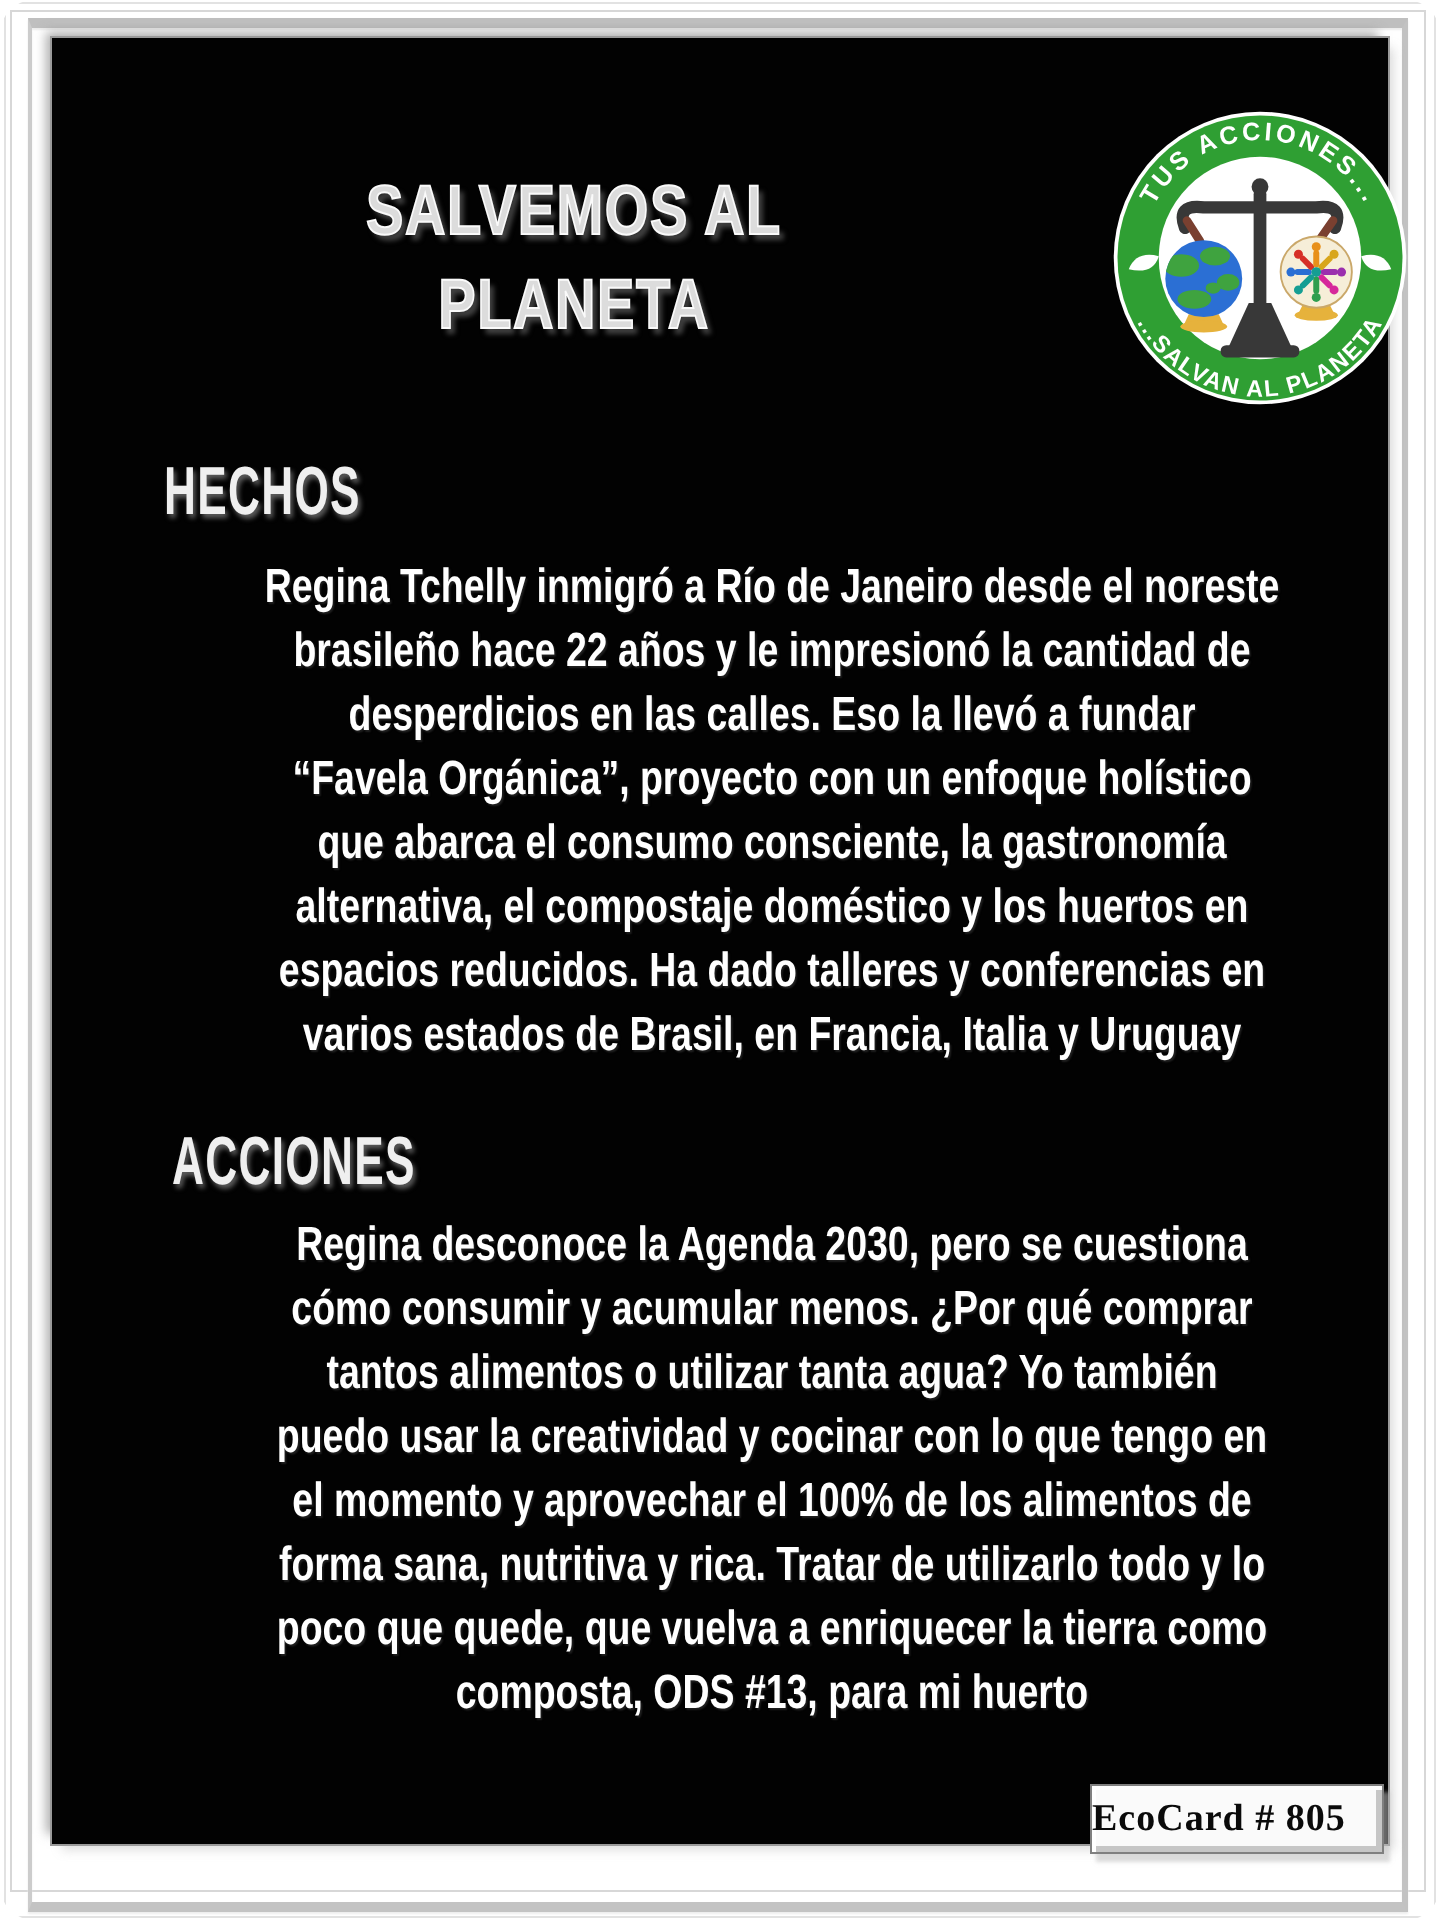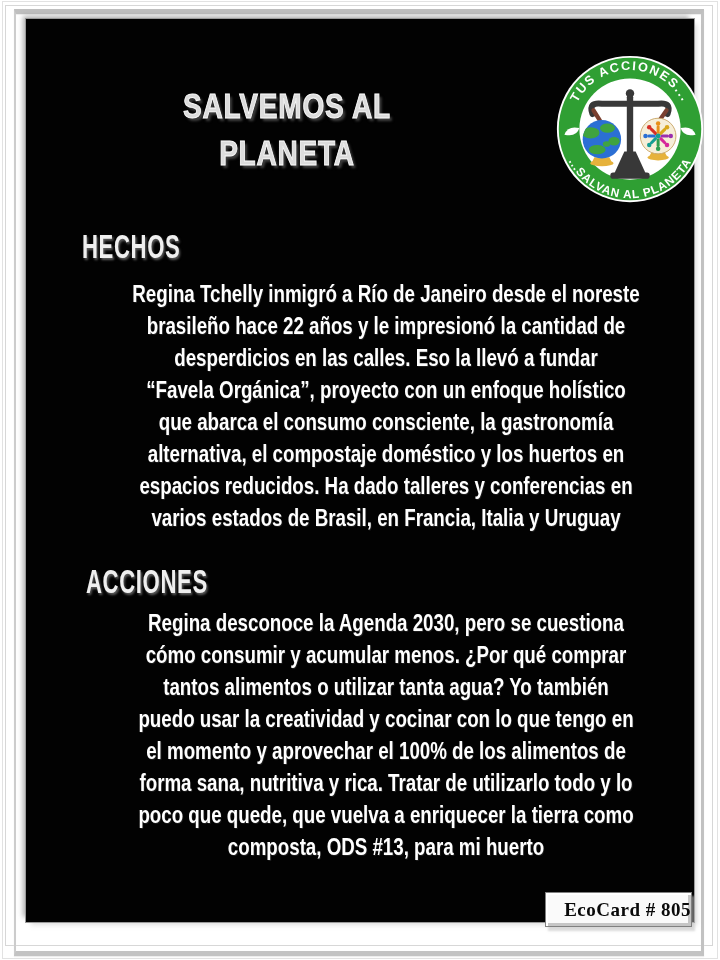--- a/index.html
+++ b/index.html
@@ -3,20 +3,21 @@
 <meta charset="utf-8">
 <style>
   html, body { margin: 0; padding: 0; background: #ffffff; }
   .poster {
     position: relative;
     width: 720px;
     height: 960px;
     background: #ffffff;
     overflow: hidden;
     font-family: "Liberation Sans", "DejaVu Sans", sans-serif;
+    border-radius: 17px;
   }
   
   .frame-outer-line {
     position: absolute; left: 2px; top: 1px; right: 2px; bottom: 1px;
     border: 1px solid #e2e2e2;
     pointer-events: none;
   }
   .frame-groove {
     position: absolute; left: 14px; top: 9px; right: 16px; bottom: 4px;
     border-top: 5px solid #bfbfbf;
@@ -81,21 +82,21 @@
   .para-hechos { top: 259px; }
   .para-acciones { top: 588px; }
   .ecocard {
     position: absolute; left: 519px; top: 873px; width: 147px; height: 35px;
     background: #fafafa;
     border: 1px solid #808080;
     box-shadow:
       inset 2px 2px 0 #ffffff,
       inset -3px -3px 0 #c6c6c6,
       3px 4px 2px rgba(190,190,190,0.55);
-    display: flex; align-items: center; justify-content: flex-end;
+    display: flex; align-items: center; justify-content: flex-start;
     box-sizing: border-box;
   }
   .ecocard span {
     font-family: "Liberation Serif", "DejaVu Serif", serif;
     font-weight: bold; font-size: 19px; color: #0a0a0a;
     letter-spacing: 0.5px;
     white-space: nowrap;
   }
   .ring-text {
     font-family: "Liberation Sans", "DejaVu Sans", sans-serif;

